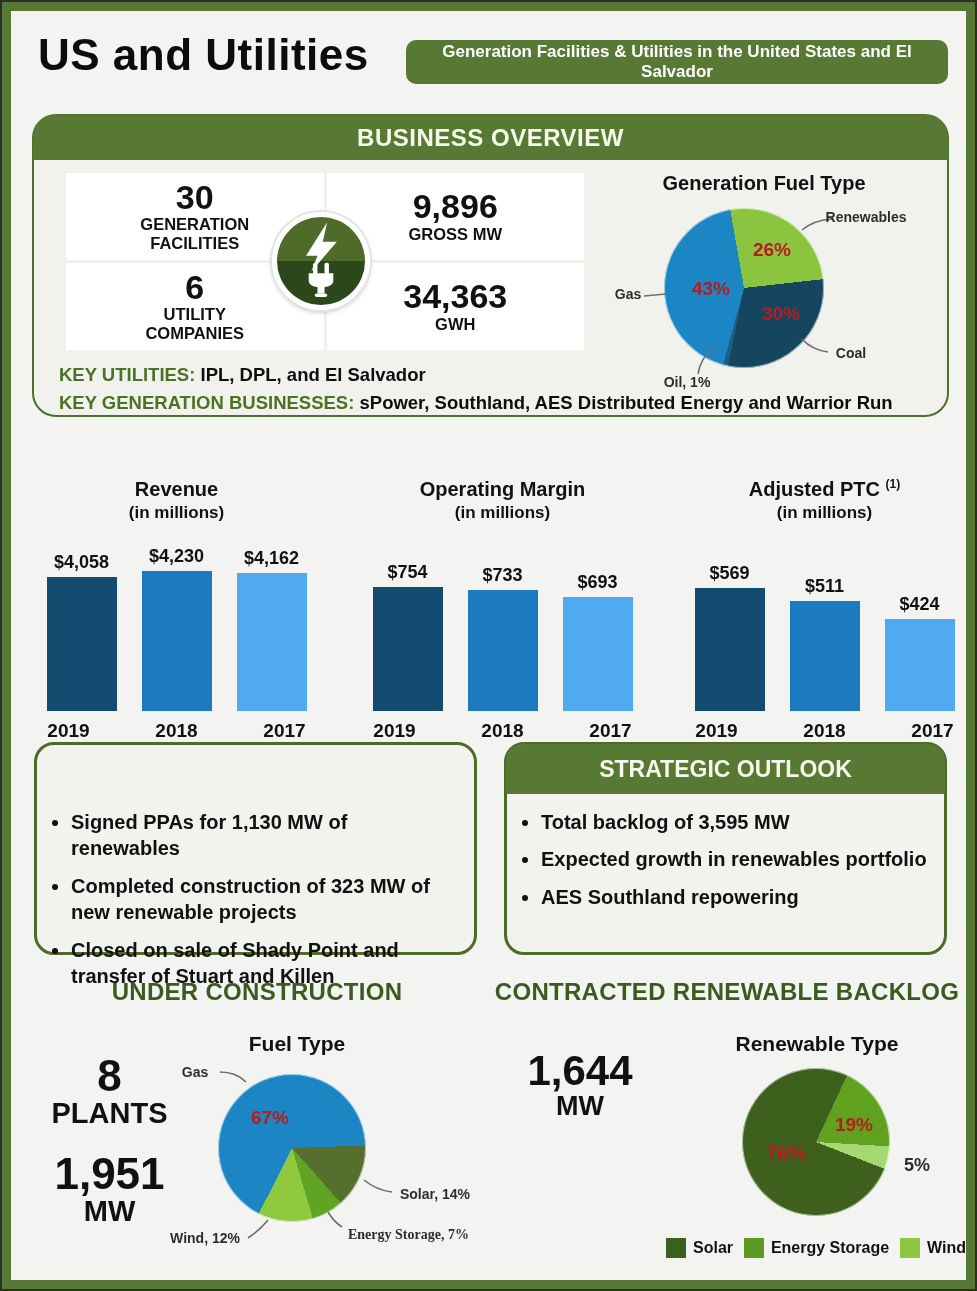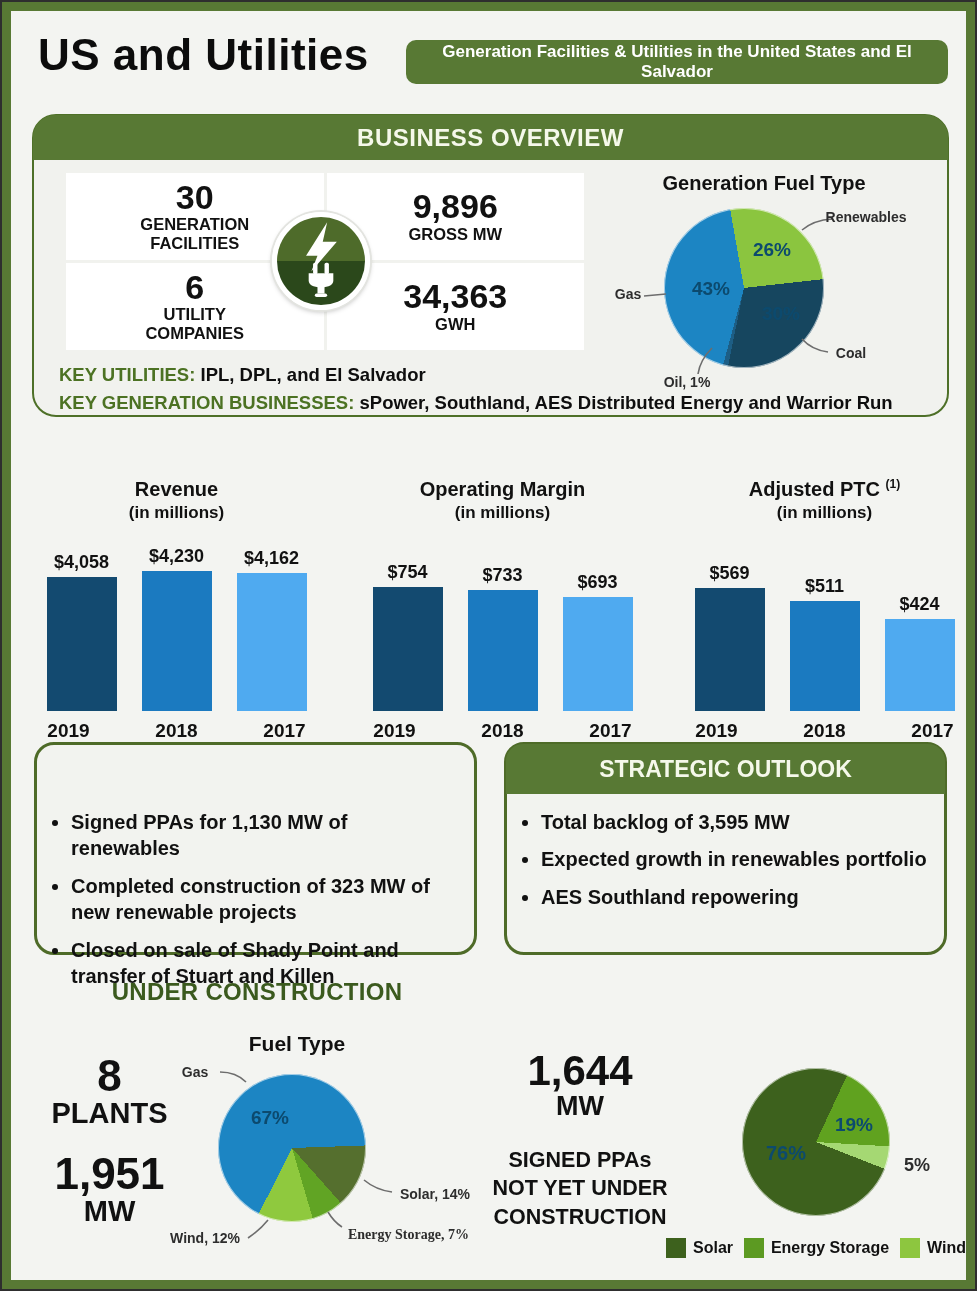--- a/index.html
+++ b/index.html
@@ -26,21 +26,21 @@
               display:grid; grid-template-columns:1fr 1fr; grid-template-rows:1fr 1fr; gap:3px; }
   .stat-cell { background:#fff; display:flex; flex-direction:column; align-items:center; justify-content:center; text-align:center; }
   .stat-value { font-size:34px; line-height:1.05; }
   .stat-label { font-size:16.5px; line-height:1.15; max-width:160px; }
   .bo-icon { position:absolute; left:238px; top:96px; width:98px; height:98px; border-radius:50%;
              border:5px solid #ffffff; box-shadow:0 0 0 2px #e3e4e0, 0 2px 5px rgba(0,0,0,.25); overflow:hidden; }
 
   
   .pie { border-radius:50%; box-shadow:0 0 0 1px rgba(255,255,255,.6) inset; }
   .pie-lab { position:absolute; transform:translate(-50%,-50%); white-space:nowrap; }
-  .pie-lab.inner { color:#0c4a6e; font-size:19px; }
+  .pie-lab.inner { color:#b91c1c; font-size:19px; }
   .pie-lab.outer { color:#2d2d2d; font-size:14px; }
   .leader { position:absolute; left:0; top:0; pointer-events:none; }
   .leader path { stroke:#6d6d6d; stroke-width:1.6; fill:none; }
 
   .pie1-block { left:600px; top:168px; width:345px; height:235px; }
   .pie1-title { position:absolute; left:20px; top:0; width:280px; text-align:center; font-size:20px; }
   .pie1 { position:absolute; left:60px; top:36px; width:160px; height:160px; }
 
   .key-line { left:55px; top:360px; font-size:18.5px; }
   .key-green { color:#4c7223; }
@@ -242,20 +242,21 @@
   <div class="abs info-box" style="left:502px;">
     <div class="info-header">STRATEGIC OUTLOOK</div>
     <ul>
       <li>Total backlog of 3,595 MW</li>
       <li>Expected growth in renewables portfolio</li>
       <li>AES Southland repowering</li>
     </ul>
   </div>
 
   <div class="abs sec-title" style="left:30px; width:450px;">UNDER CONSTRUCTION</div>
+  <div class="abs sec-title" style="left:490px; width:470px;">CONTRACTED RENEWABLE BACKLOG</div>
 
   <div class="abs uc-plants">
     <div class="big-num">8</div>
     <div class="big-lab">PLANTS</div>
   </div>
   <div class="abs uc-mw">
     <div class="big-num">1,951</div>
     <div class="big-lab">MW</div>
   </div>
 
@@ -271,24 +272,24 @@
     <span class="pie-lab inner" style="left:118px; top:88px;">67%</span>
     <span class="pie-lab outer" style="left:43px;  top:42px;">Gas</span>
     <span class="pie-lab outer" style="left:283px; top:164px;">Solar, 14%</span>
     <span class="pie-lab outer es-label" style="left:196px; top:197px; transform:none;">Energy Storage, 7%</span>
     <span class="pie-lab outer" style="left:53px;  top:208px;">Wind, 12%</span>
   </div>
 
   <div class="abs crb-stats">
     <div class="big-num" style="font-size:42px;">1,644</div>
     <div class="big-lab" style="font-size:27px;">MW</div>
-    <div class="crb-sub">SIGNED PPAs NOT YET UNDER CONSTRUCTION</div>
   </div>
 
   <div class="abs rt-block">
+    <div class="rt-title">Renewable Type</div>
     <div class="pie rt-pie" style="background: conic-gradient(from 25deg, rgb(96, 162, 31) 0deg, rgb(96, 162, 31) 68.4deg, rgb(165, 216, 115) 68.4deg, rgb(165, 216, 115) 86.4deg, rgb(61, 97, 29) 86.4deg, rgb(61, 97, 29) 360deg);"></div>
     <span class="pie-lab inner" style="left:124px; top:123px; font-size:20px;">76%</span>
     <span class="pie-lab inner" style="left:192px; top:95px;">19%</span>
     <span class="pie-lab outer" style="left:255px; top:135px; font-size:18px;">5%</span>
     <div class="legend">
       <span class="leg-item">
         <span class="swatch" style="background-color: rgb(61, 97, 29);"></span>
         <span>Solar</span>
       </span>
       <span class="leg-item">

